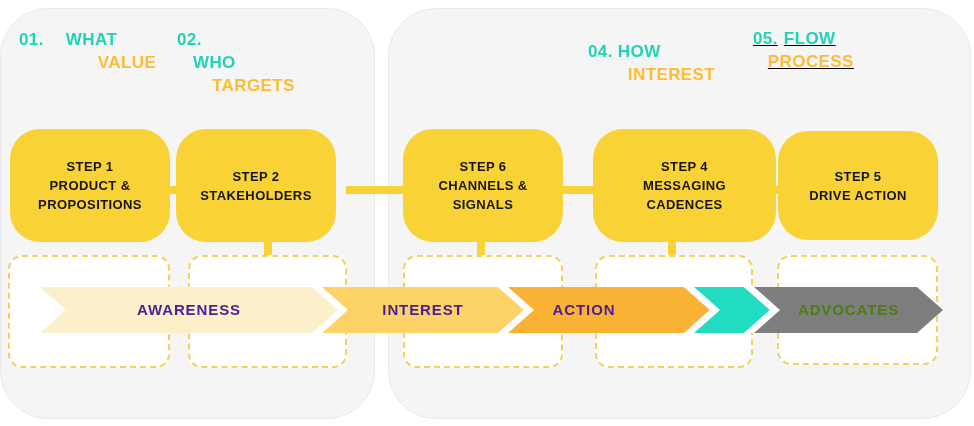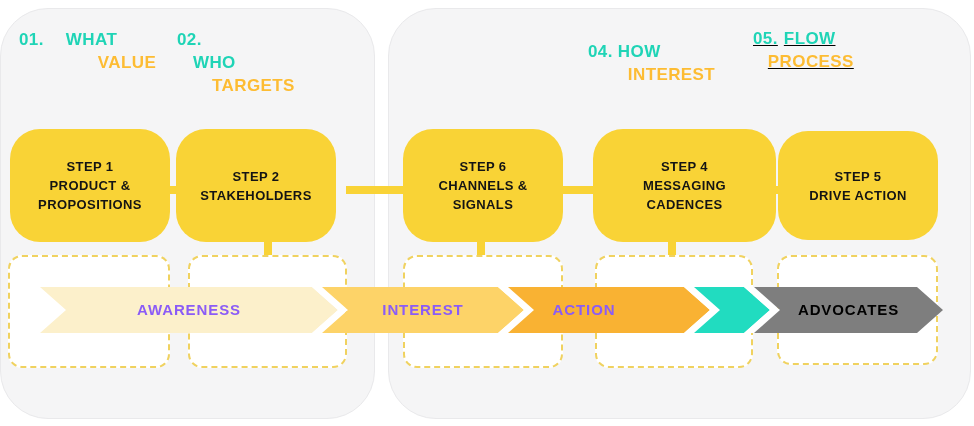--- a/index.html
+++ b/index.html
@@ -31,23 +31,23 @@
 
   .dashedbox{
     position:absolute;background:#ffffff;border:2px dashed #f0d25f;border-radius:14px;
     box-sizing:border-box;
   }
 
   .funnel-svg{position:absolute;left:0;top:0;width:974px;height:426px;}
 
   .flabel{
     position:absolute;top:287px;height:46px;line-height:46px;text-align:center;
-    font-weight:800;font-size:15px;letter-spacing:.9px;color:#8b5cf6;
+    font-weight:800;font-size:15px;letter-spacing:.9px;color:#4c1d95;
   }
-  .flabel-advocates{color:#000000;}
+  .flabel-advocates{color:#4d7c0f;}
 </style>
 </head>
 <body>
 
 <div class="canvas">
 
   <div class="panel panel-left"></div>
   <div class="panel panel-right"></div>
 
   <div class="hdr" style="left:19px;top:28px;">

